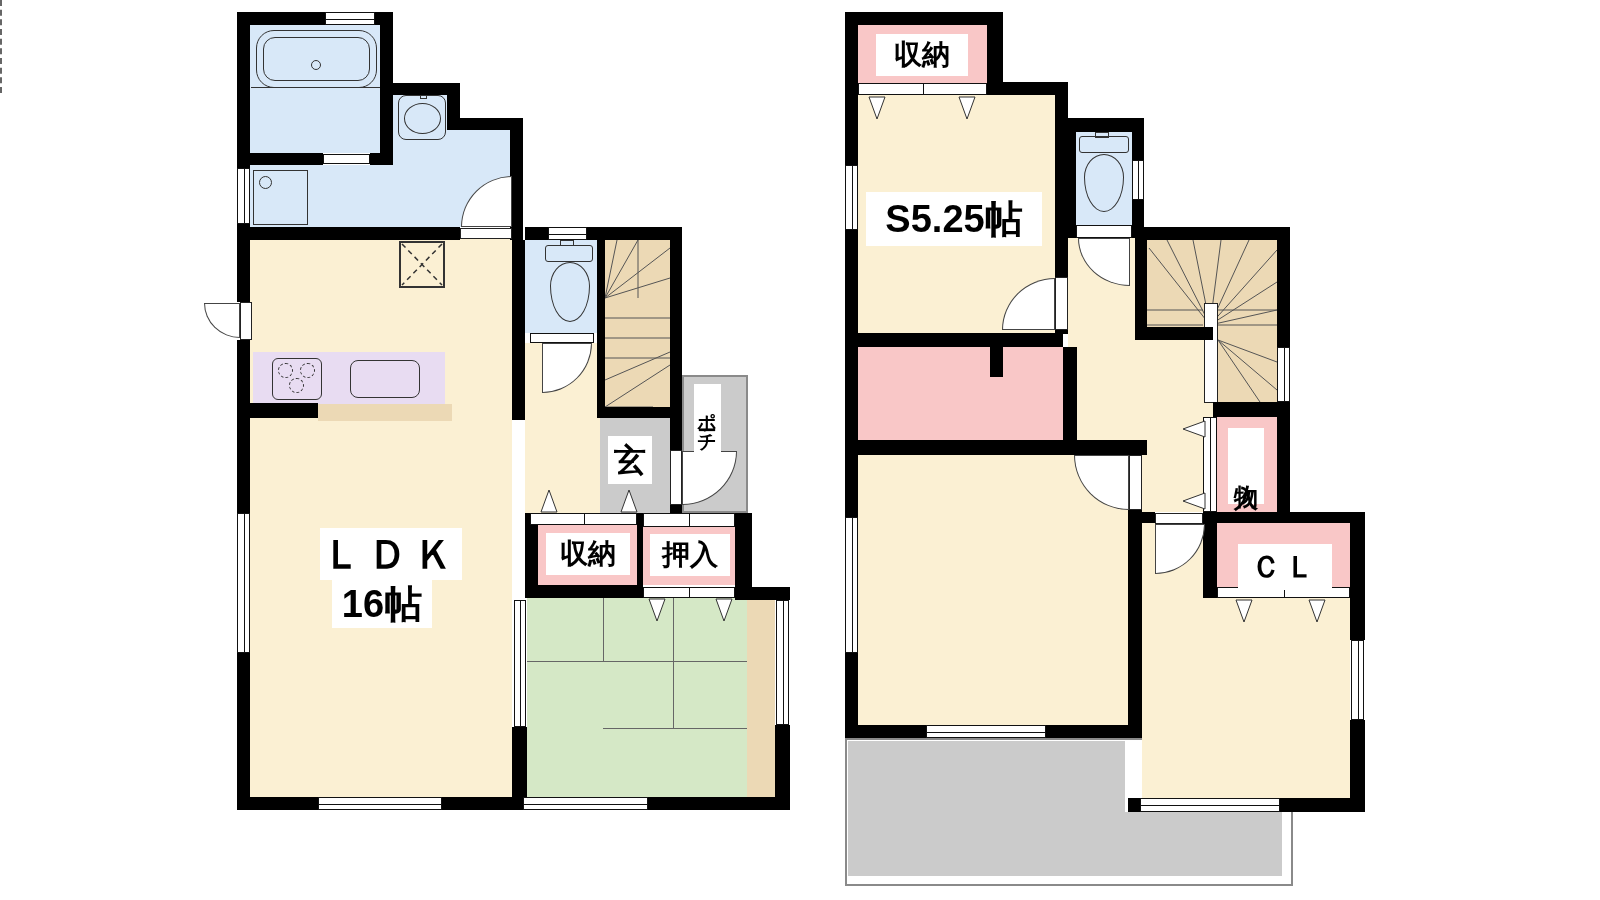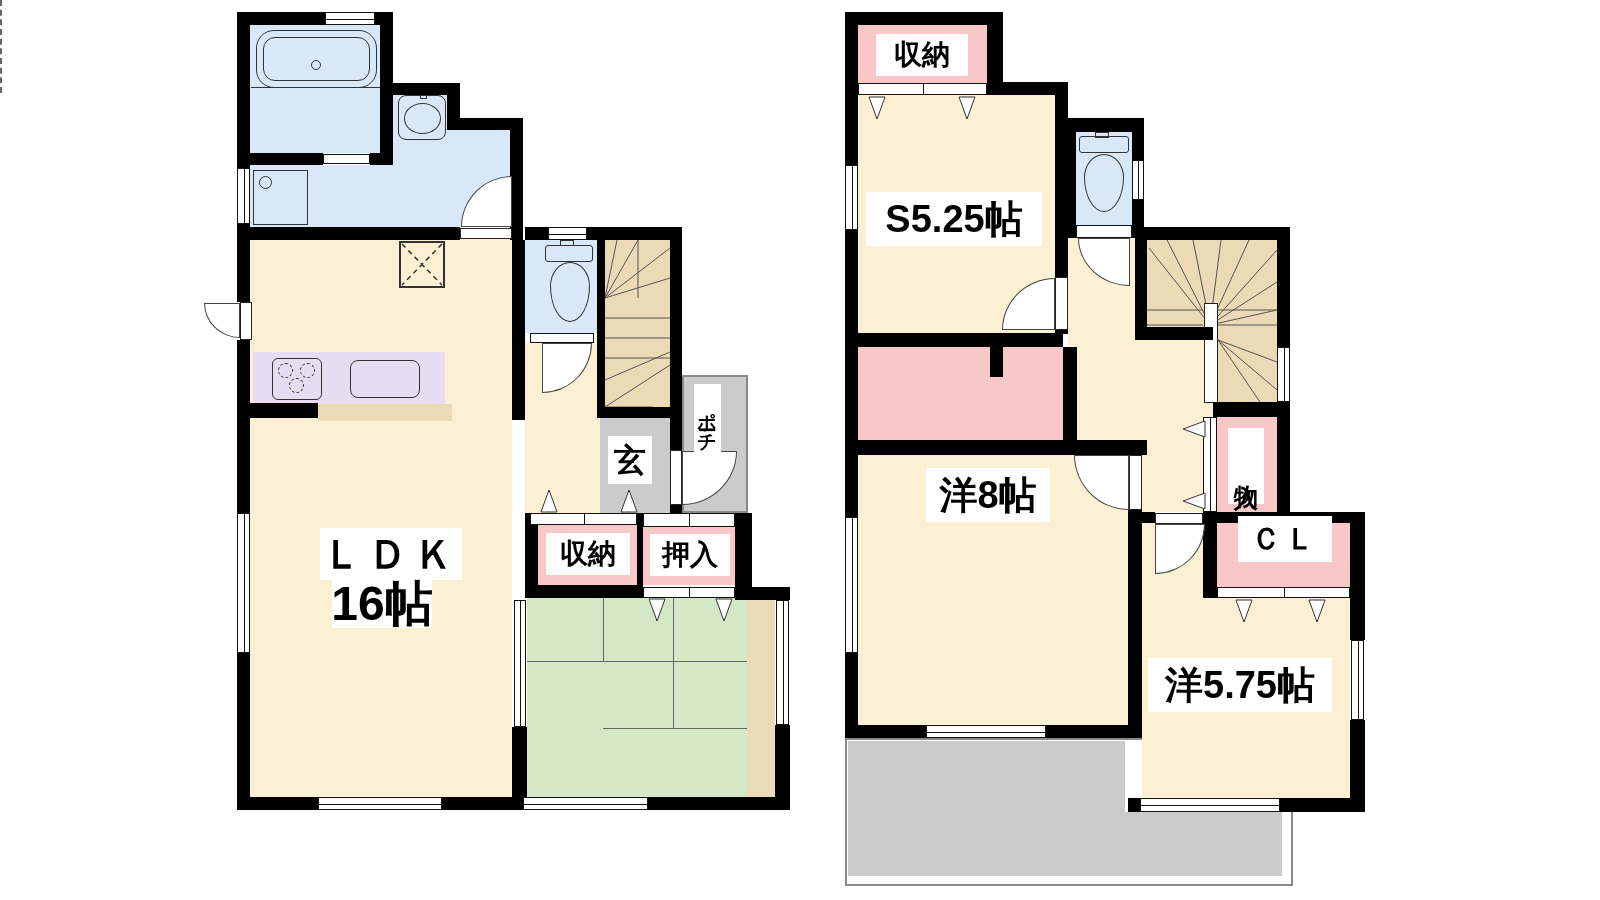--- a/index.html
+++ b/index.html
@@ -158,21 +158,21 @@
       <polygon points="9,1 17,23 1,23" fill="#fff" stroke="#333" stroke-width="1"></polygon>
     </svg>
   <svg style="left:648px;top:598px" width="18" height="24">
       <polygon points="1,1 17,1 9,23" fill="#fff" stroke="#333" stroke-width="1"></polygon>
     </svg>
   <svg style="left:715px;top:598px" width="18" height="24">
       <polygon points="1,1 17,1 9,23" fill="#fff" stroke="#333" stroke-width="1"></polygon>
     </svg>
 
   <div class="lbl" style="left:320px;top:528px;width:142px;height:52px;font-size:40px;letter-spacing:6px">ＬＤＫ</div>
-  <div class="lbl" style="left:332px;top:580px;width:100px;height:48px;font-size:48px">16帖</div>
+  <div class="lbl" style="left:332px;top:580px;width:100px;height:48px;font-size:38px">16帖</div>
   <div class="lbl" style="left:546px;top:533px;width:84px;height:42px;font-size:28px">収納</div>
   <div class="lbl" style="left:650px;top:534px;width:80px;height:42px;font-size:28px">押入</div>
   <div class="lbl" style="left:608px;top:436px;width:44px;height:48px;font-size:32px">玄</div>
   <div class="lbl vert" style="left:694px;top:384px;width:27px;height:72px;font-size:19px">ポーチ</div>
 
   <div class="g" style="left:845px;top:738px;width:448px;height:148px;border:2px solid #8a8a8a"></div>
   <div class="rm c-gray" style="left:848px;top:741px;width:277px;height:135px"></div>
   <div class="rm c-gray" style="left:1125px;top:812px;width:157px;height:64px"></div>
 
   <div class="rm c-pink" style="left:858px;top:25px;width:129px;height:58px"></div>
@@ -280,18 +280,16 @@
     </svg>
   <svg style="left:1182px;top:420px" width="24" height="18">
       <polygon points="23,1 23,17 1,9" fill="#fff" stroke="#333" stroke-width="1"></polygon>
     </svg>
   <svg style="left:1182px;top:492px" width="24" height="18">
       <polygon points="23,1 23,17 1,9" fill="#fff" stroke="#333" stroke-width="1"></polygon>
     </svg>
 
   <div class="lbl" style="left:876px;top:34px;width:92px;height:42px;font-size:28px">収納</div>
   <div class="lbl" style="left:866px;top:192px;width:176px;height:54px;font-size:38px">S5.25帖</div>
-  <div class="lbl" style="left:926px;top:468px;width:124px;height:54px;font-size:38px">洋8帖</div>
   <div class="lbl vert" style="left:1228px;top:428px;width:36px;height:76px;font-size:24px">物入</div>
-  <div class="lbl" style="left:1238px;top:516px;width:94px;height:46px;font-size:30px;letter-spacing:4px">ＣＬ</div>
-  <div class="lbl" style="left:1148px;top:658px;width:184px;height:54px;font-size:38px">洋5.75帖</div>
+  <div class="lbl" style="left:1238px;top:544px;width:94px;height:46px;font-size:30px;letter-spacing:4px">ＣＬ</div>
 
 </div>
 
 </body></html>

